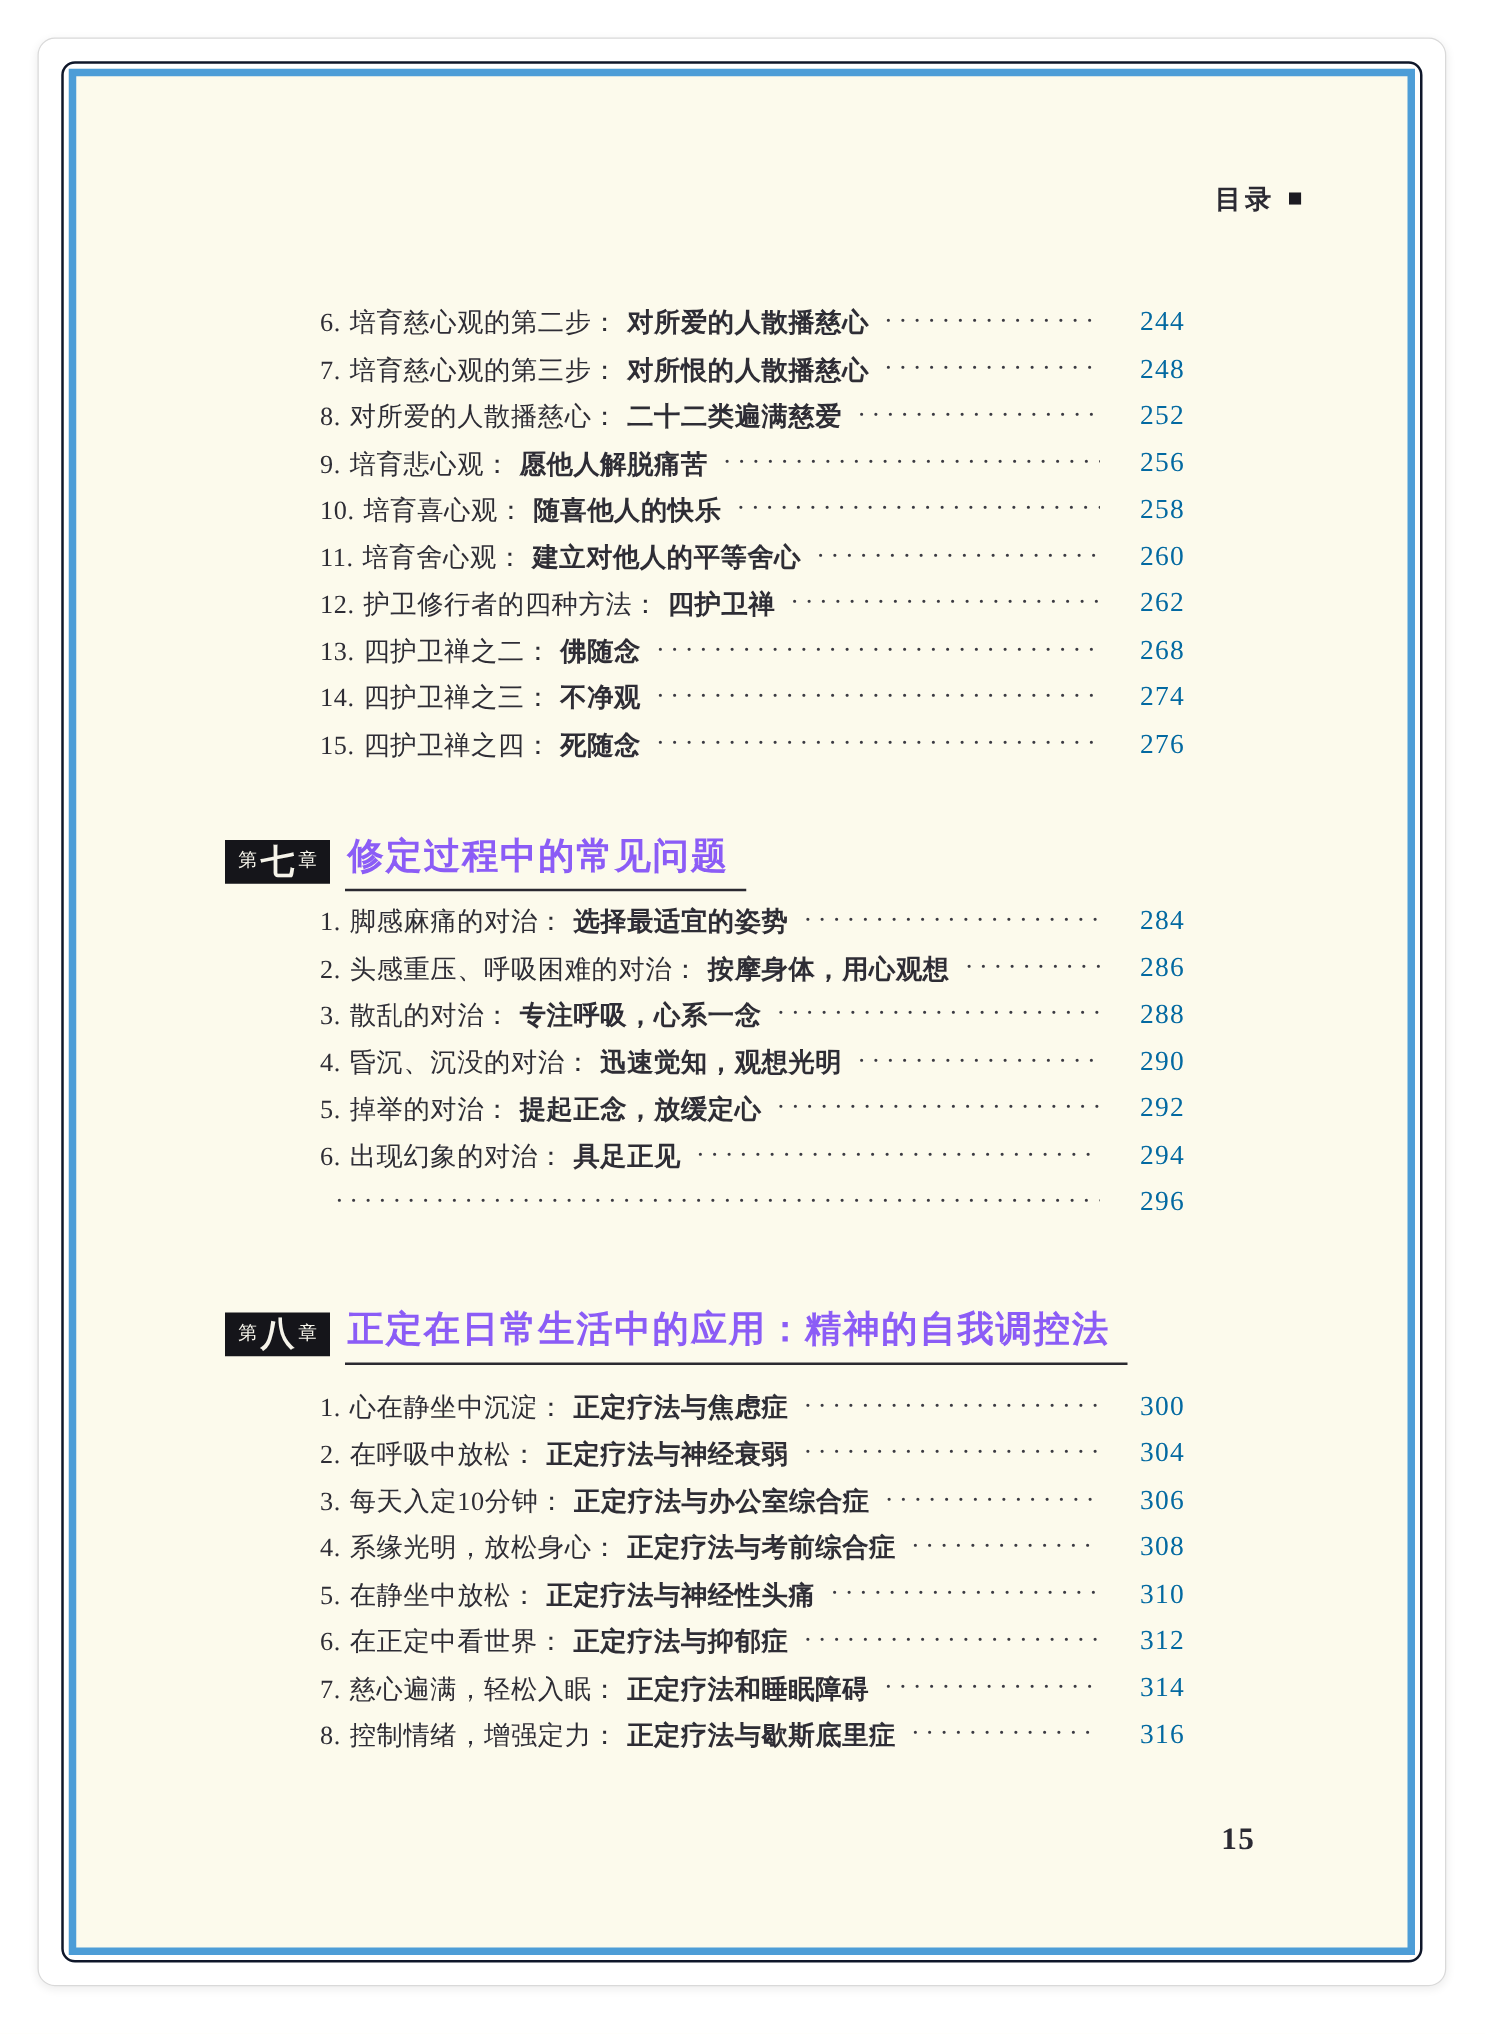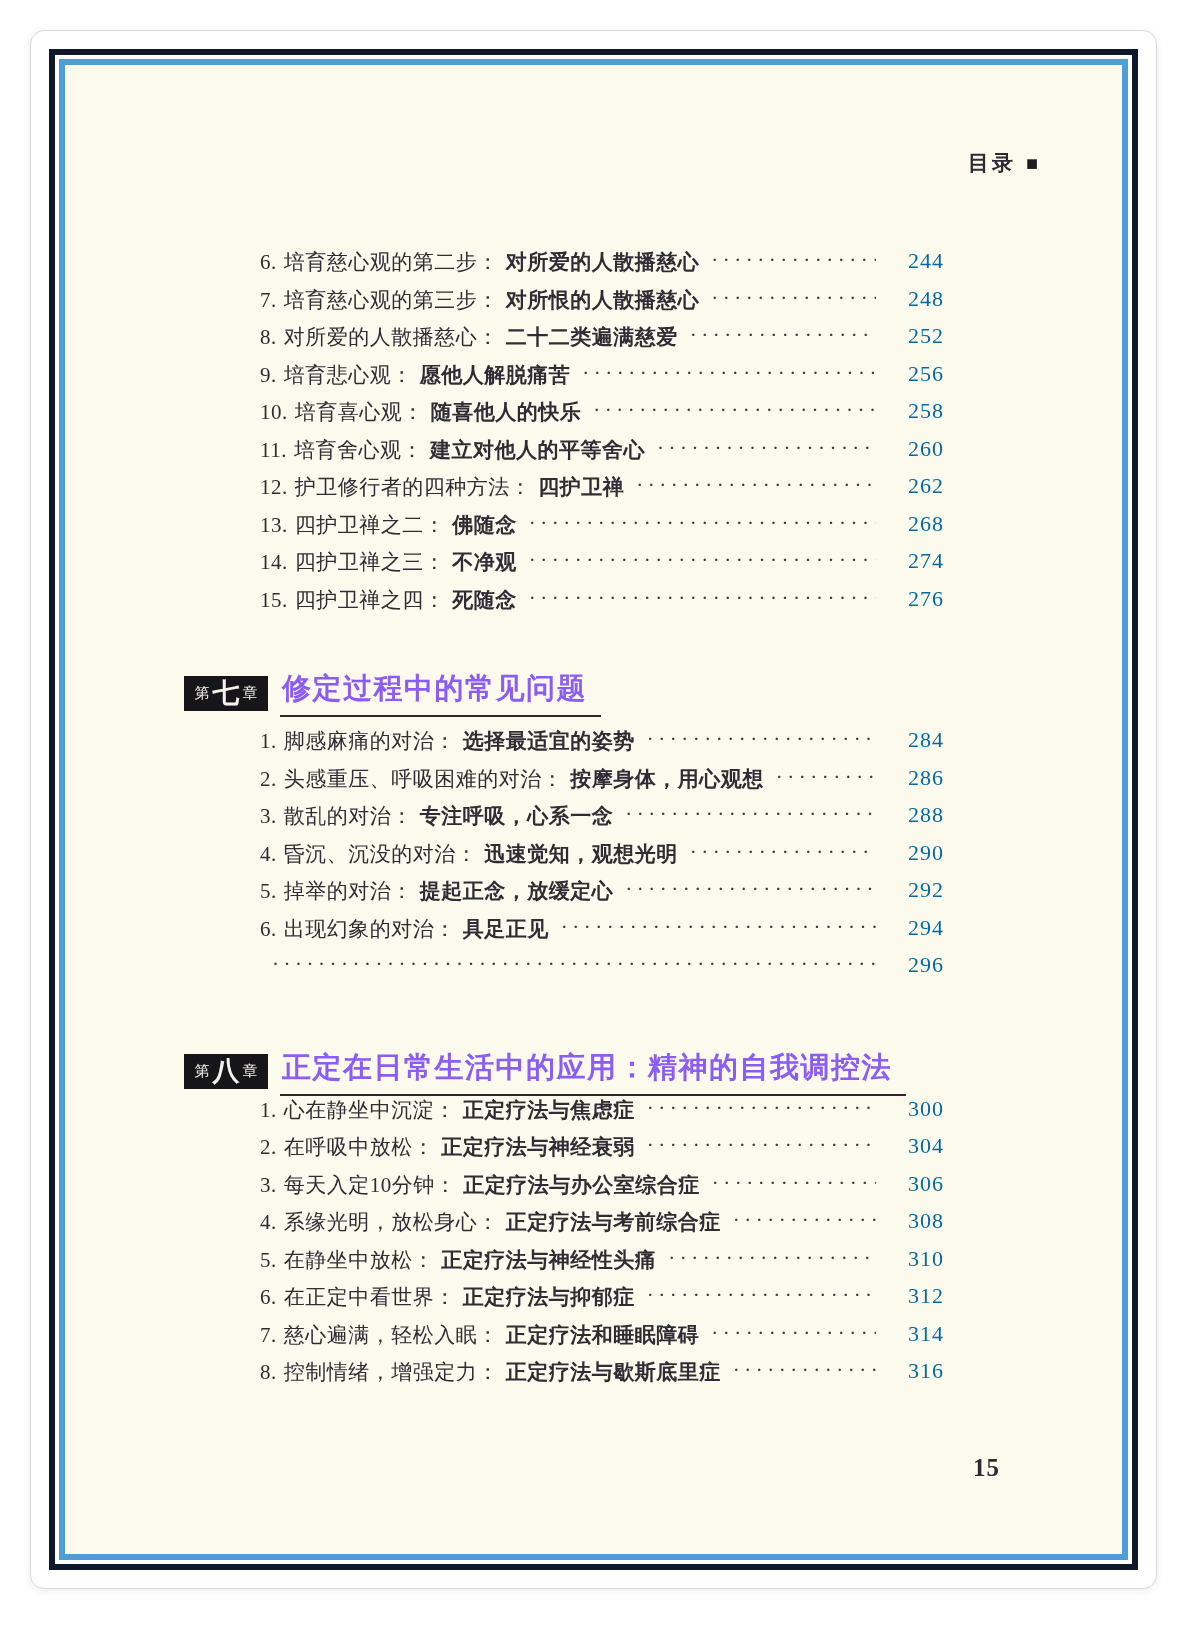--- a/index.html
+++ b/index.html
@@ -6,21 +6,21 @@
   body{
     width:1188px;height:1627px;position:relative;background:#ffffff;
     font-family:"Liberation Serif","DejaVu Serif",serif;color:#2e2d35;
   }
   .card{
     position:absolute;left:30px;top:30px;right:31px;bottom:38px;
     background:#ffffff;border:1px solid #d9d9d9;border-radius:14px;
     box-shadow:0 2px 8px rgba(0,0,0,0.08);
   }
   .frame-thin{
-    position:absolute;inset:18px;border:6px solid #0f172a;border-radius:0;
+    position:absolute;inset:18px;border:2px solid #0f172a;border-radius:11px;
   }
   .frame-thick{
     position:absolute;inset:4px;border:6px solid #4d9dd7;background:#fcfaec;
   }
   .content{position:absolute;inset:0;overflow:hidden;}
 
   
   .toc-header{
     position:absolute;top:84px;right:84px;display:flex;align-items:center;gap:10px;
     font-size:21px;letter-spacing:3px;color:#2b2a33;font-weight:600;
@@ -40,21 +40,21 @@
   }
   .cb-s{font-size:15px;line-height:1;}
   .cb-b{font-size:27px;font-weight:700;line-height:1;margin:0 1px;}
   .chaptitle{
     font-size:29px;font-weight:700;letter-spacing:1.5px;color:#8b5cf6;
     border-bottom:2.5px solid #2a2930;padding:0 14px 6px 2px;white-space:nowrap;
   }
 
   .rows{margin-left:195px;margin-right:178px;}
   .section-1 .rows{margin-top:10px;}
-  .section-2 .rows{margin-top:0;}
+  .section-2 .rows{margin-top:20px;}
   .row{
     height:37.5px;display:flex;white-space:nowrap;
   }
   .etext{font-size:21px;color:#2e2d35;letter-spacing:0.5px;flex:none;}
   .enum{margin-right:7px;}
   .epost{font-weight:700;margin-left:7px;}
   .leader{
     flex:1;overflow:hidden;white-space:nowrap;margin:0 6px 0 12px;
     text-align:right;color:#3a3941;
   }

